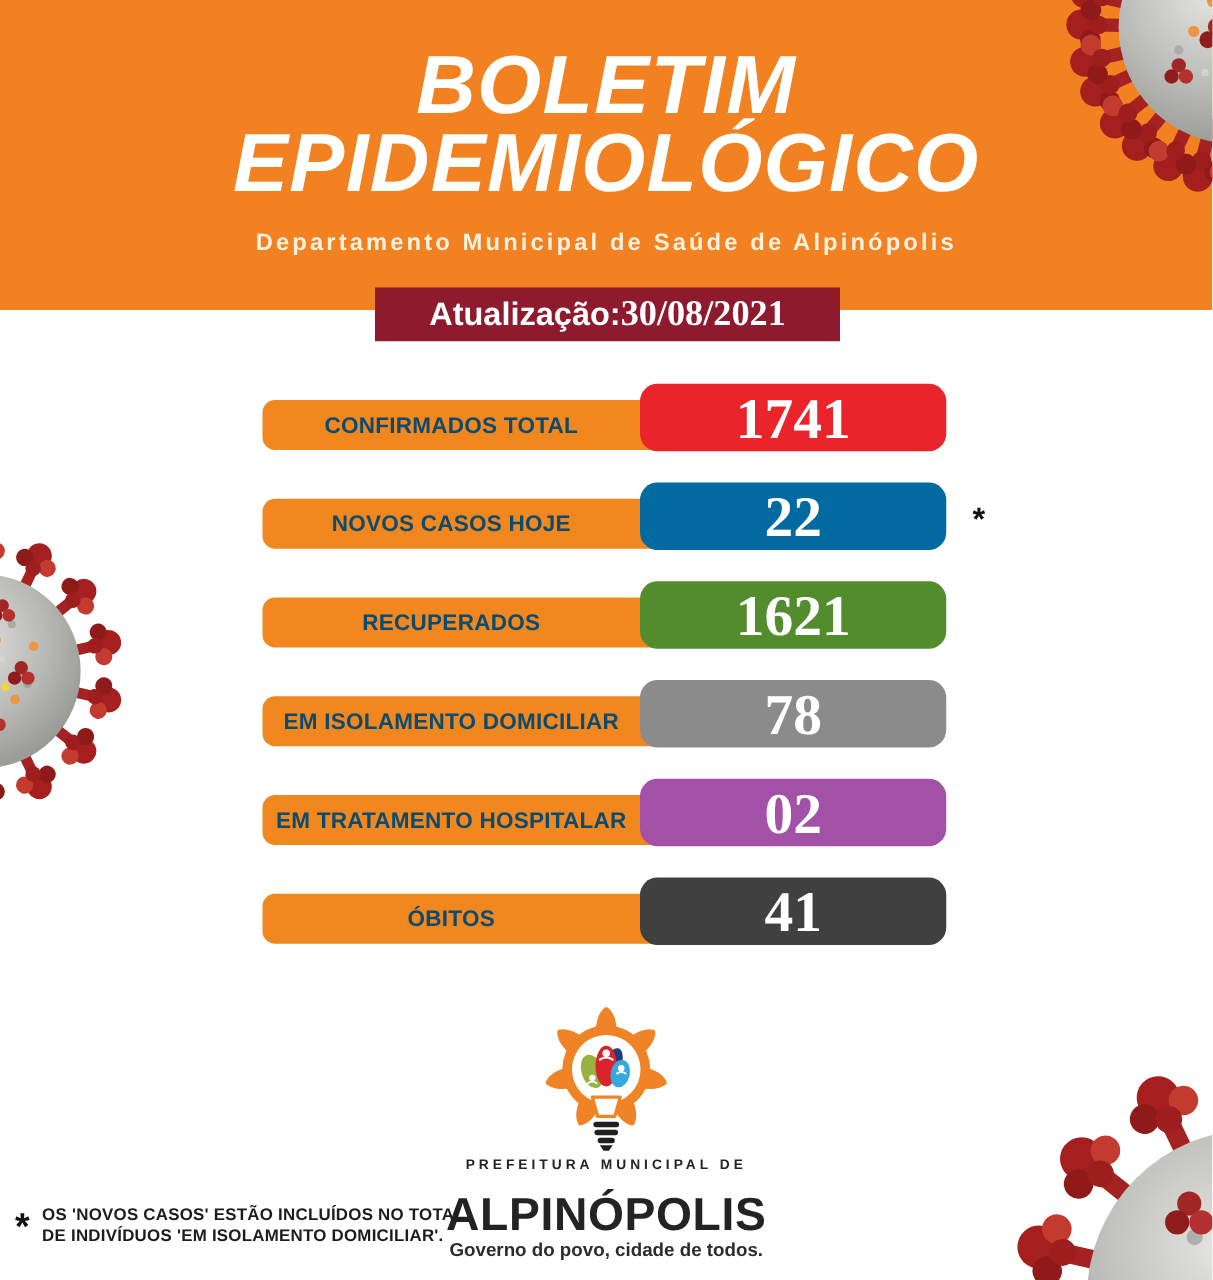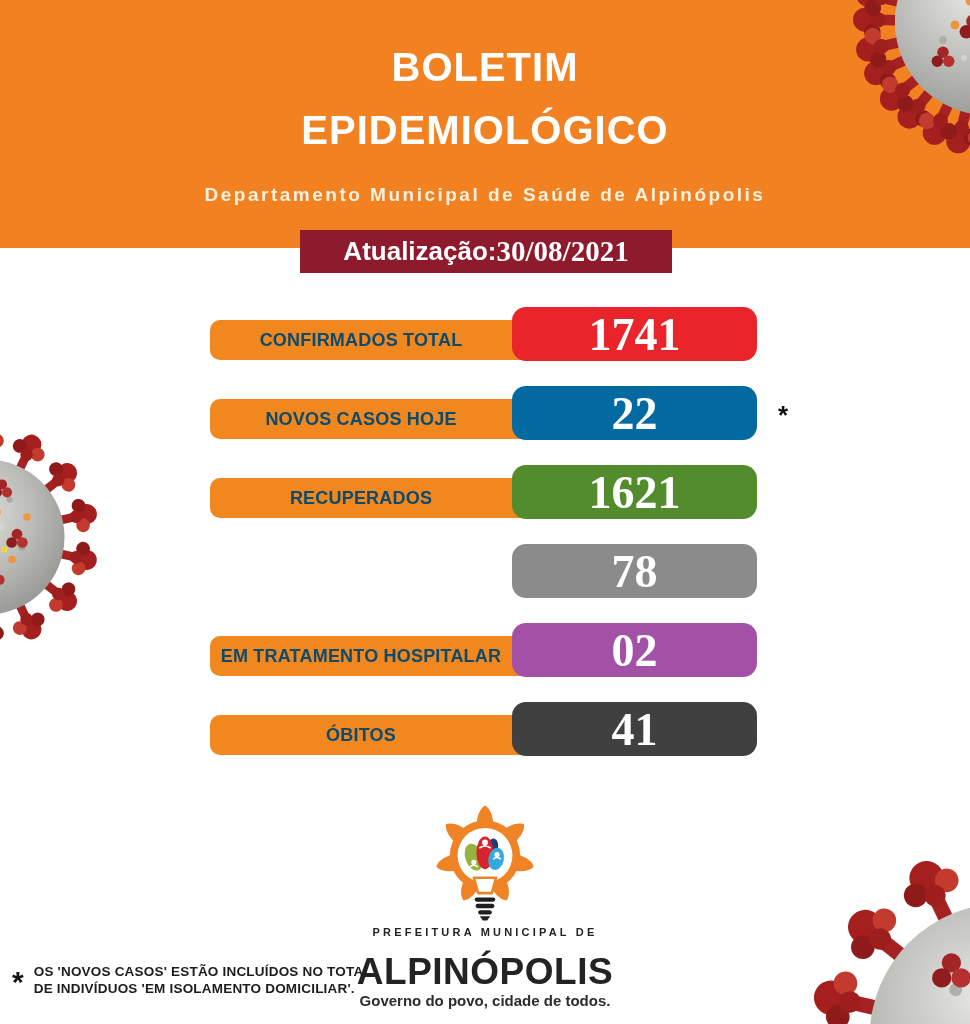--- a/index.html
+++ b/index.html
@@ -3,21 +3,21 @@
 <meta charset="utf-8">
 <style>
   html,body{margin:0;padding:0;background:#ffffff;}
   .page{
     position:relative;width:970px;height:1024px;overflow:hidden;
     background:#ffffff;font-family:"Liberation Sans",sans-serif;
   }
   
   .header{position:absolute;left:0;top:0;width:970px;height:248px;}
   .title{position:absolute;left:0;top:36px;width:100%;text-align:center;color:#ffffff;
-         font-weight:bold;font-size:40px;line-height:63px;letter-spacing:1px;}
+         font-weight:bold;font-size:66px;line-height:63px;letter-spacing:1px;font-style:italic;}
   .subtitle{position:absolute;left:0;top:184px;width:100%;text-align:center;color:#fcf1df;
             font-weight:bold;font-size:19px;letter-spacing:2.5px;}
   
   .update-banner{position:absolute;left:300px;top:230px;width:372px;height:43px;
                  display:flex;align-items:center;justify-content:center;z-index:5;}
   .update-label{color:#ffffff;font-weight:bold;font-size:26px;}
   .update-date{color:#ffffff;font-weight:bold;font-size:29px;font-family:"Liberation Serif",serif;}
   
   .stats{position:absolute;left:210px;top:307px;display:flex;flex-direction:column;gap:13px;z-index:4;}
   .stat-row{position:relative;width:620px;height:66px;}
@@ -162,20 +162,23 @@
       <div class="stat-label-pill" style="background: rgb(240, 135, 31);">
         <span class="stat-label">RECUPERADOS</span>
       </div>
       <div class="stat-value-box" style="background: rgb(83, 140, 45);">
         <span class="stat-value">1621</span>
       </div>
       <span class="stat-note"></span>
     </div>
 
     <div class="stat-row">
+      <div class="stat-label-pill" style="background: rgb(240, 135, 31);">
+        <span class="stat-label">EM ISOLAMENTO DOMICILIAR</span>
+      </div>
       <div class="stat-value-box" style="background: rgb(139, 139, 139);">
         <span class="stat-value">78</span>
       </div>
       <span class="stat-note"></span>
     </div>
 
     <div class="stat-row">
       <div class="stat-label-pill" style="background: rgb(240, 135, 31);">
         <span class="stat-label">EM TRATAMENTO HOSPITALAR</span>
       </div>

